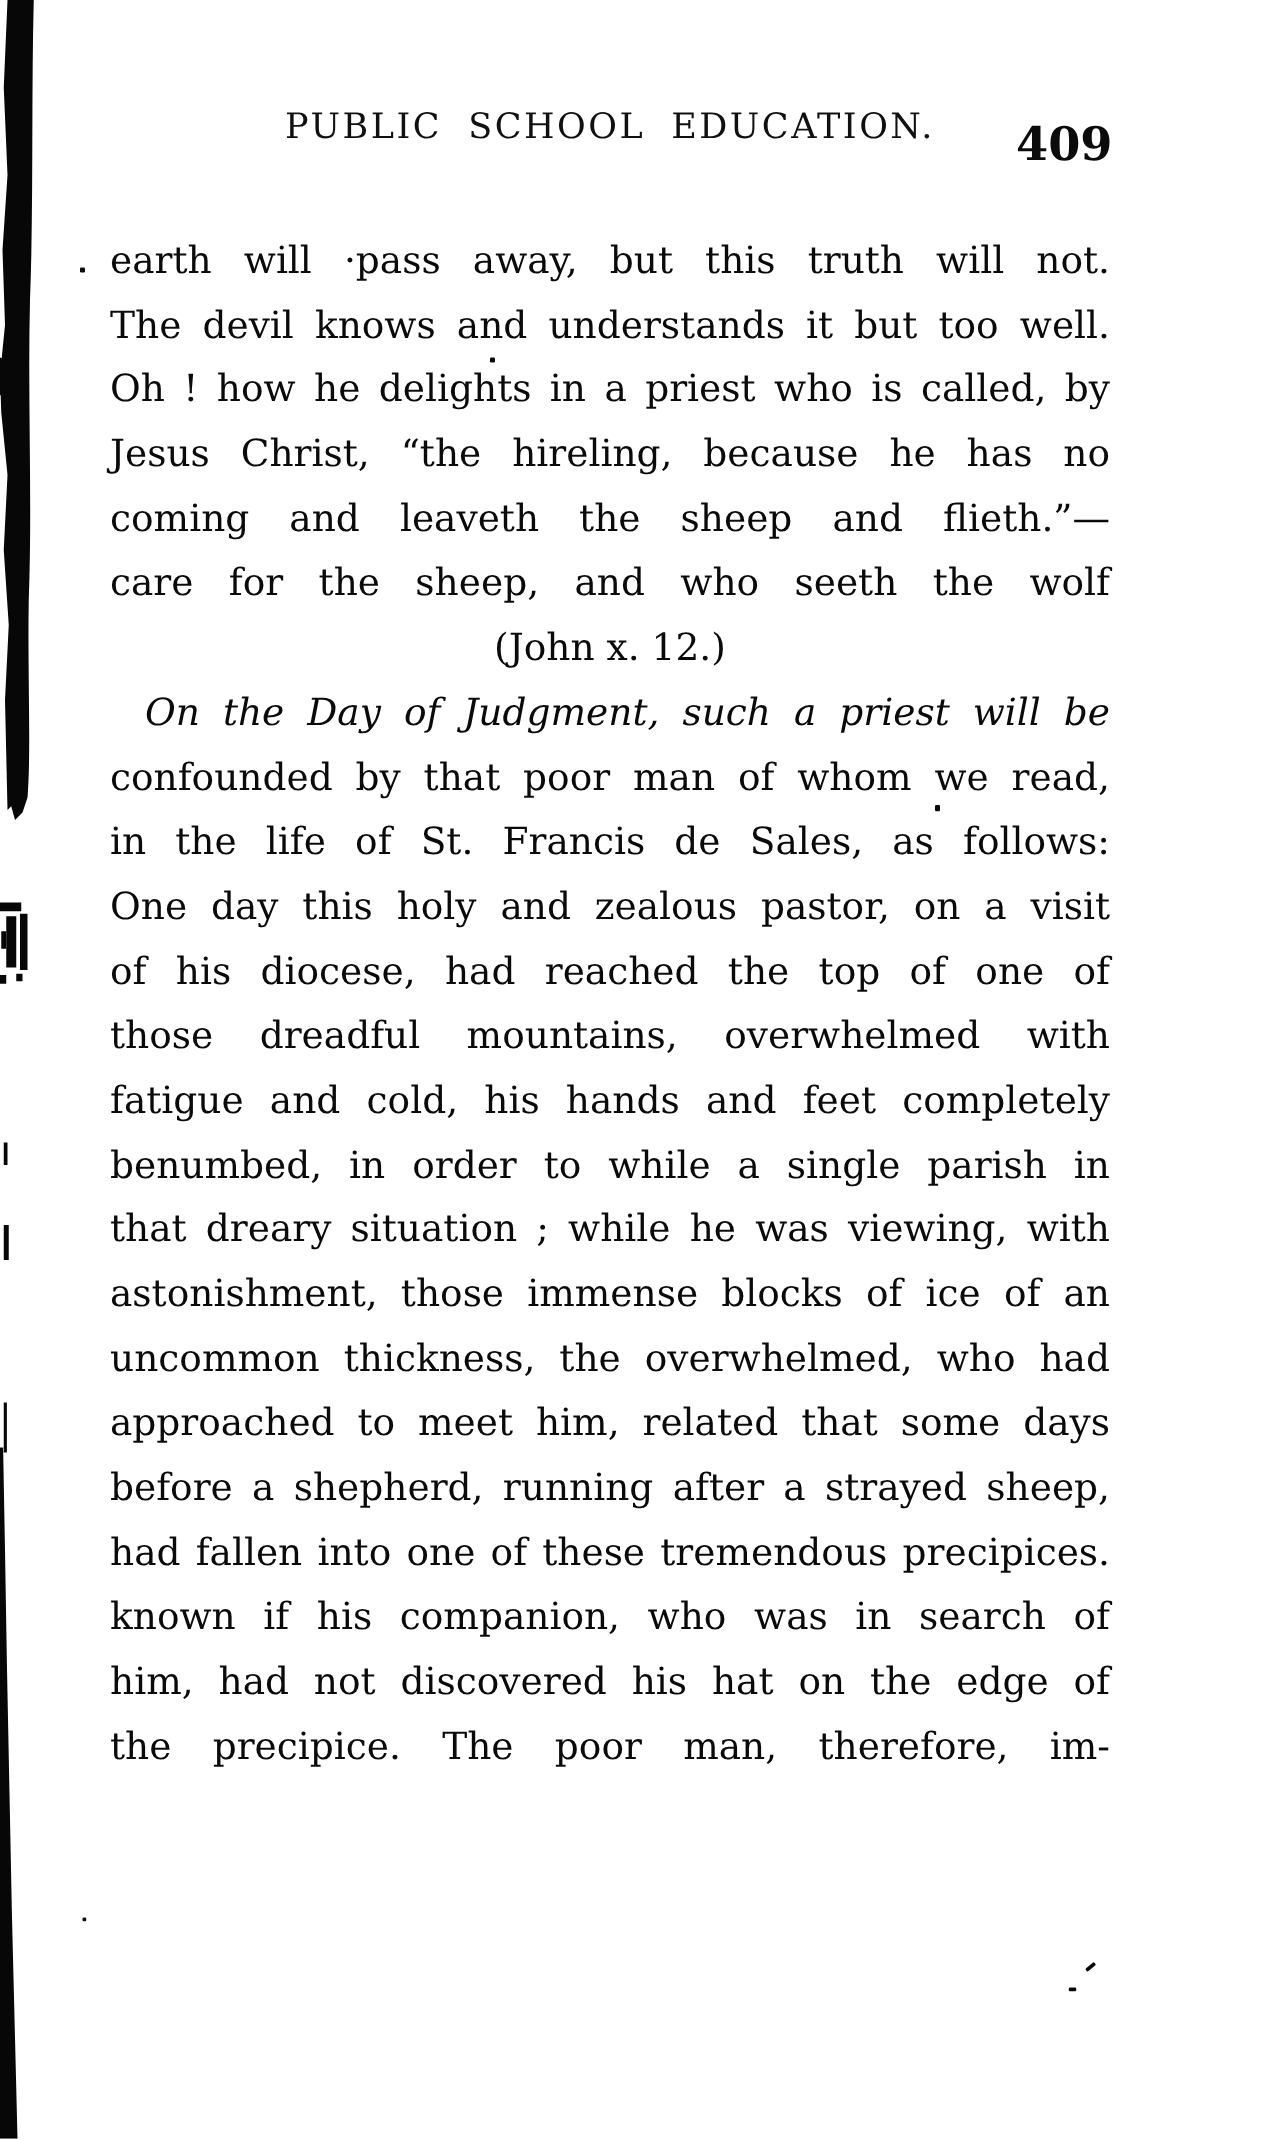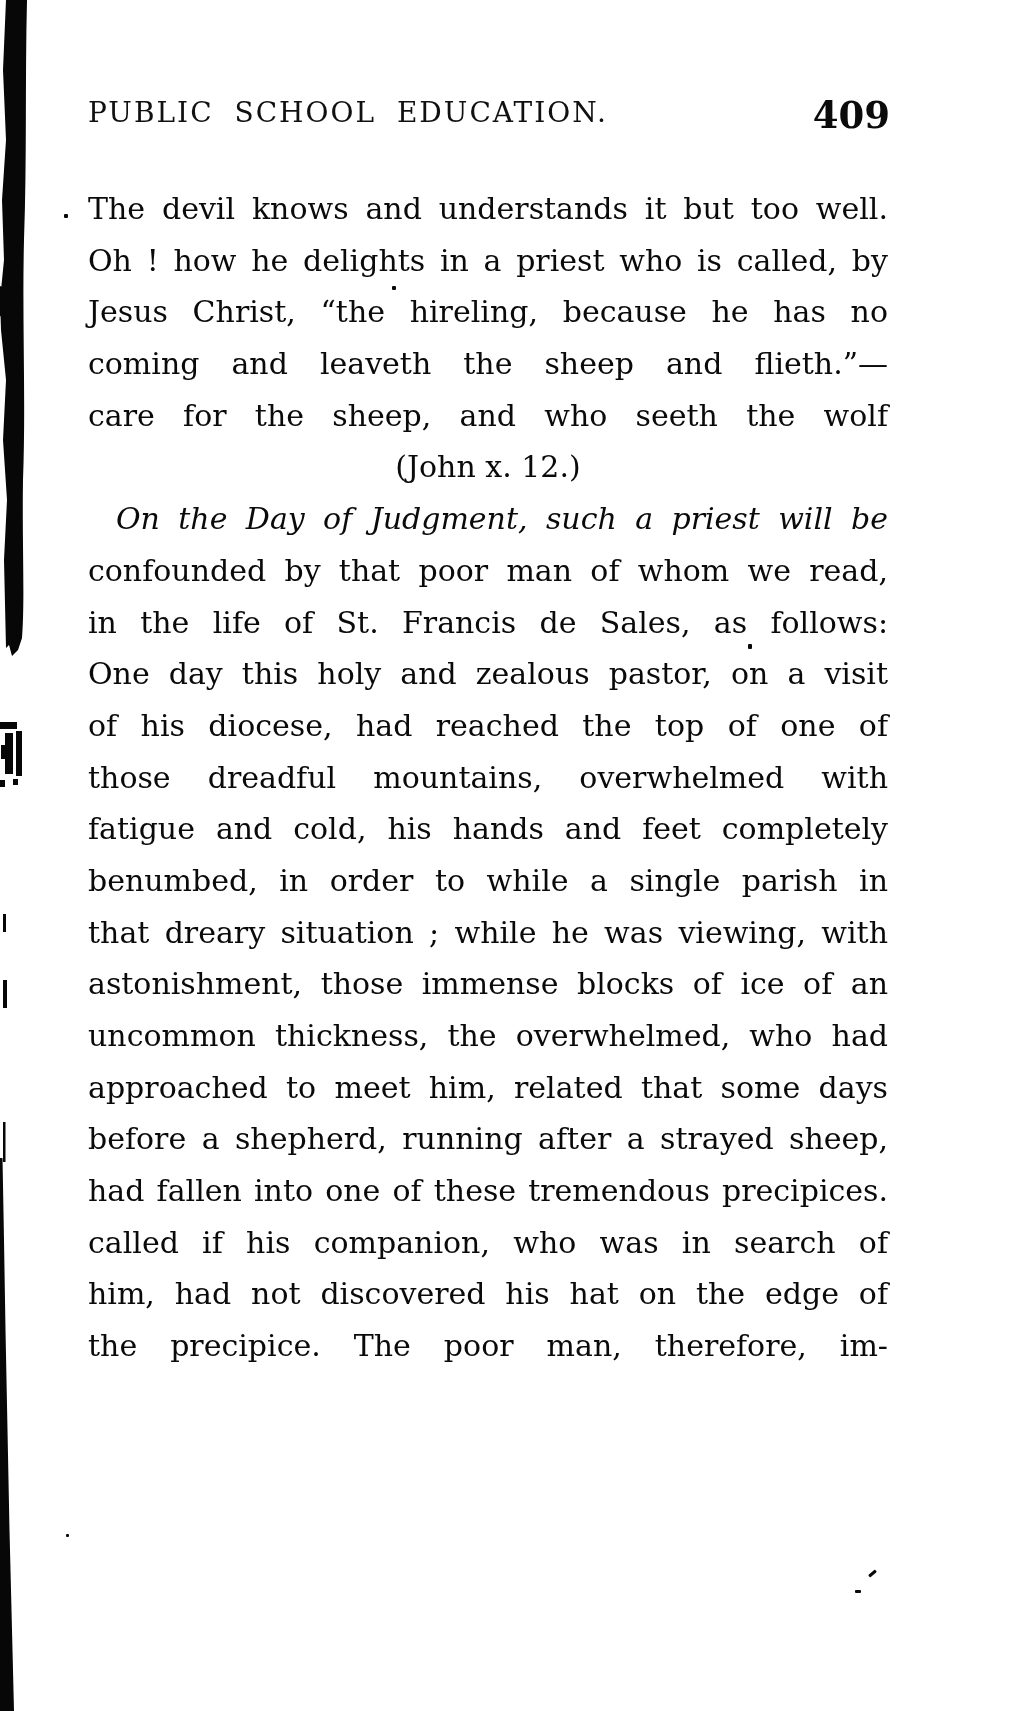--- a/index.html
+++ b/index.html
@@ -11,22 +11,22 @@
     overflow:hidden;
   }
   .page {
     position:absolute; inset:0;
     background:#ffffff;
     color:#0b0b0b;
   }
   
   .header-row {
     position:absolute;
-    left:88px; top:96px; width:800px;
-    text-align:left;
+    left:88px; top:84px; width:800px;
+    text-align:center;
   }
   .header-title {
     font-size:28px;
     letter-spacing:2px;
     word-spacing:10px;
     color:#101010;
   }
   .page-number {
     position:absolute;
     top:93px; right:120px;
@@ -81,41 +81,42 @@
     <path fill="#070707" d="M0,1158 L2.5,1158 L4,1240 L5.5,1330 L7.5,1430
       L9.5,1530 L12,1630 L14,1711 L0,1711 Z"></path>
   </svg>
 
   <div class="header-row">
     <span class="header-title">PUBLIC SCHOOL EDUCATION.</span>
   </div>
   <div class="page-number">409</div>
 
   <div class="text-block">
+      <div class="line just">earth will ·pass away, but this truth will not.</div>
       <div class="line just">The devil knows and understands it but too well.</div>
       <div class="line just">Oh ! how he delights in a priest who is called, by</div>
       <div class="line just">Jesus Christ, “the hireling, because he has no</div>
       <div class="line just">coming and leaveth the sheep and flieth.”—</div>
       <div class="line just">care for the sheep, and who seeth the wolf</div>
       <div class="line">(John x. 12.)</div>
       <div class="line just indent">On the Day of Judgment, such a priest will be</div>
       <div class="line just">confounded by that poor man of whom we read,</div>
       <div class="line just">in the life of St. Francis de Sales, as follows:</div>
       <div class="line just">One day this holy and zealous pastor, on a visit</div>
       <div class="line just">of his diocese, had reached the top of one of</div>
       <div class="line just">those dreadful mountains, overwhelmed with</div>
       <div class="line just">fatigue and cold, his hands and feet completely</div>
       <div class="line just">benumbed, in order to while a single parish in</div>
       <div class="line just">that dreary situation ; while he was viewing, with</div>
       <div class="line just">astonishment, those immense blocks of ice of an</div>
       <div class="line just">uncommon thickness, the overwhelmed, who had</div>
       <div class="line just">approached to meet him, related that some days</div>
       <div class="line just">before a shepherd, running after a strayed sheep,</div>
       <div class="line just">had fallen into one of these tremendous precipices.</div>
-      <div class="line just">called if his companion, who was in search of</div>
+      <div class="line just">known if his companion, who was in search of</div>
       <div class="line just">him, had not discovered his hat on the edge of</div>
       <div class="line just">the precipice.  The poor man, therefore, im-</div>
     </div>
 
   <div class="speck" style="left:64px;  top:214px;  width:4px; height:4px;"></div>
   <div class="speck" style="left:392px; top:286px;  width:4px; height:4px;"></div>
   <div class="speck" style="left:748px; top:644px;  width:4px; height:5px;"></div>
   <div class="speck" style="left:66px;  top:1534px; width:3px; height:3px;"></div>
   <div class="speck" style="left:868px; top:1572px; width:9px; height:3px; transform:rotate(-40deg);"></div>
   <div class="speck" style="left:855px; top:1590px; width:6px; height:3px;"></div>

